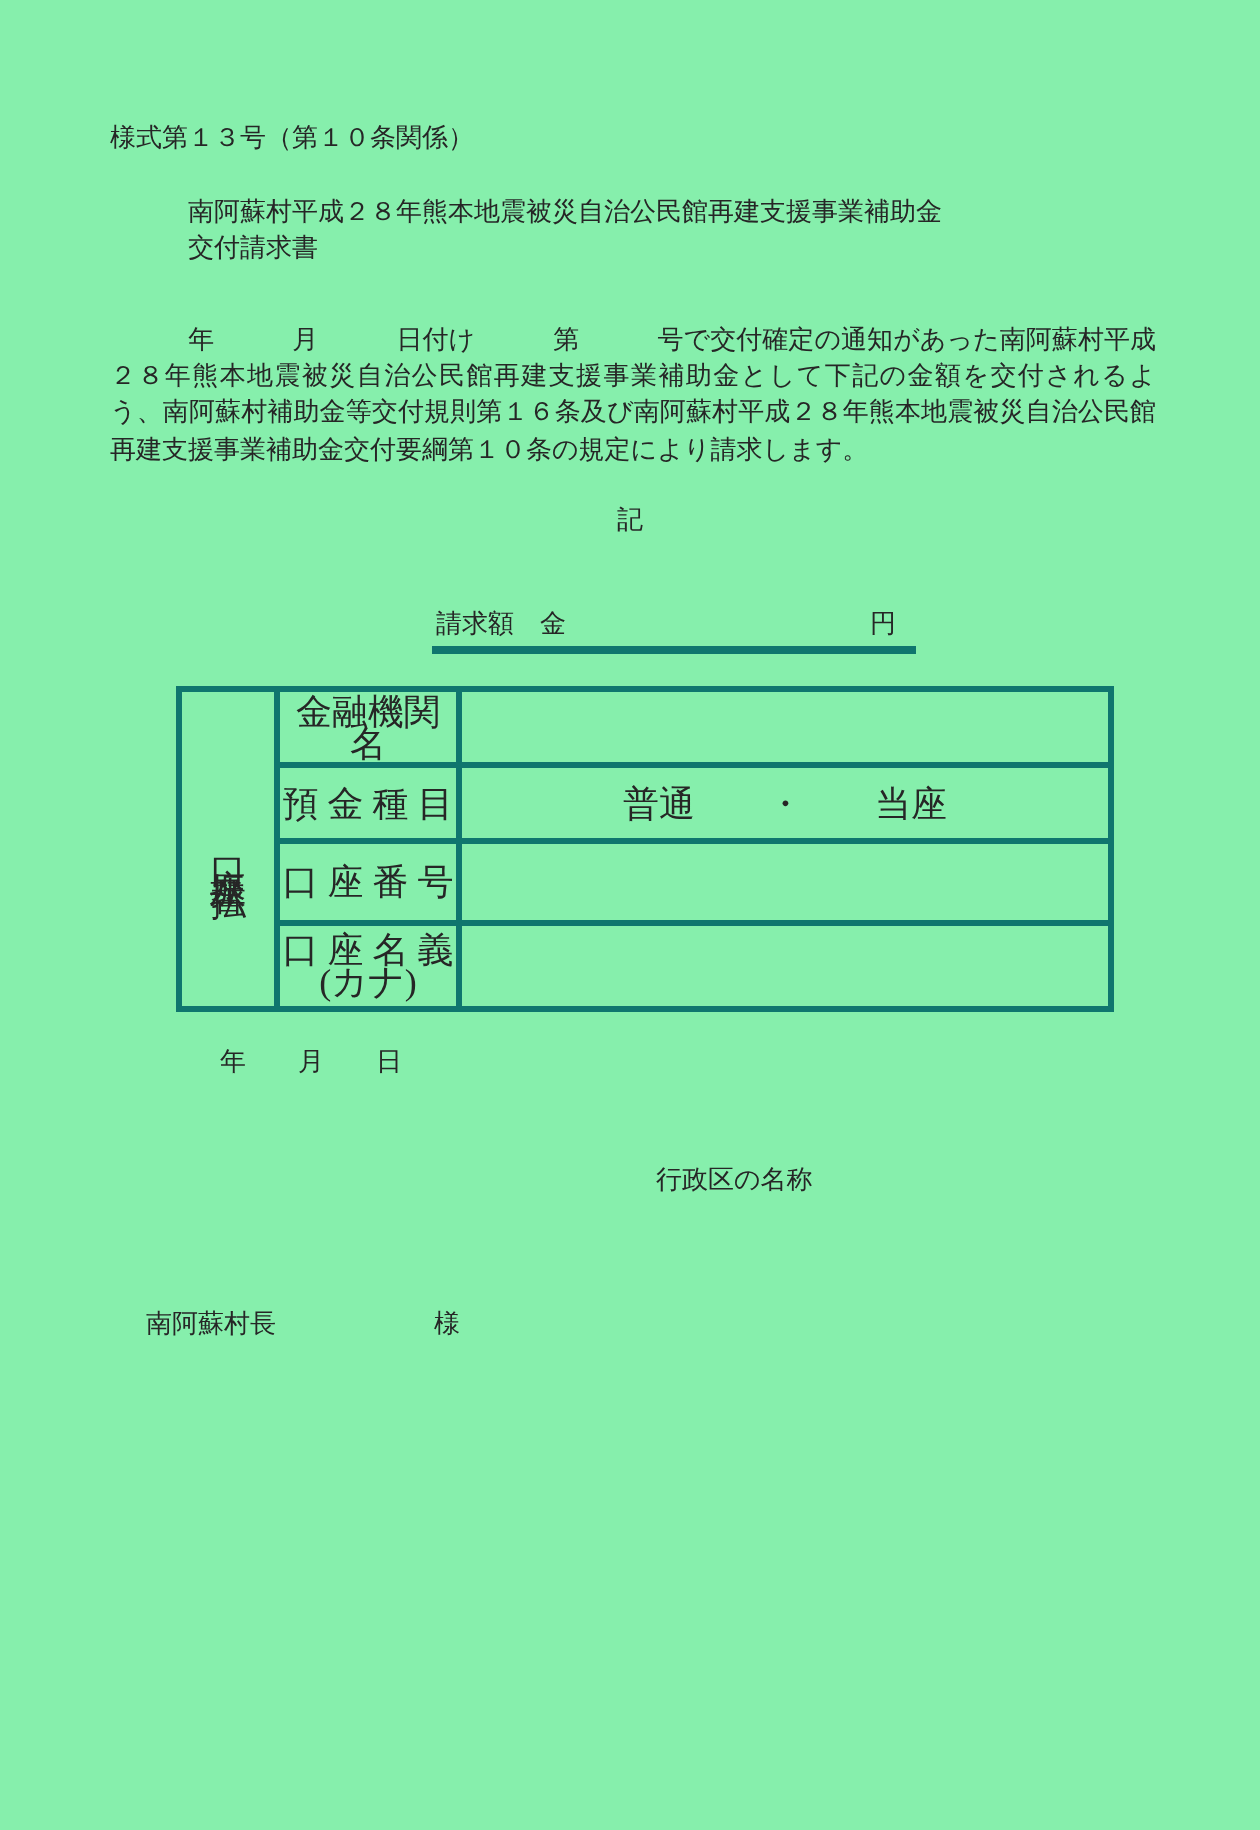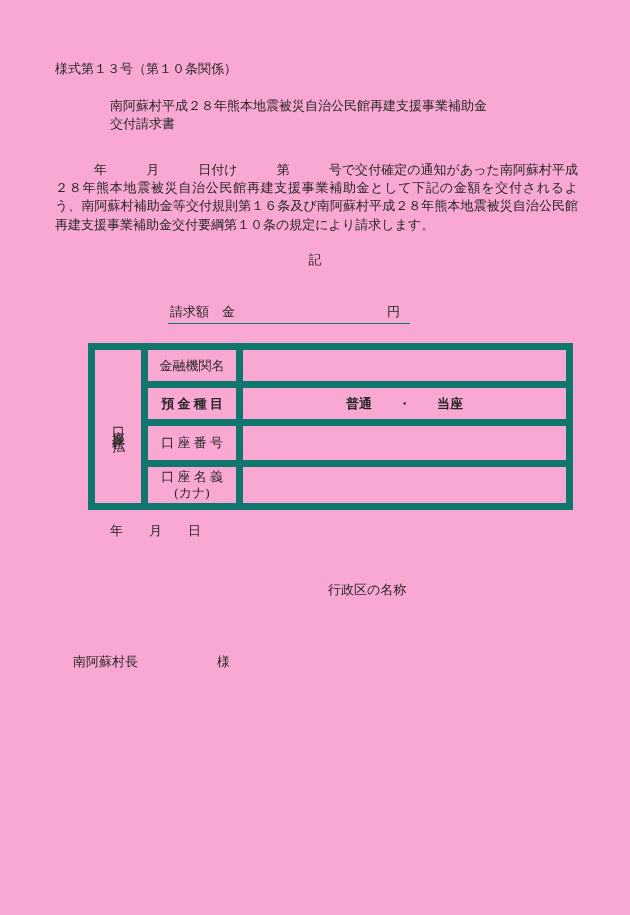--- a/index.html
+++ b/index.html
@@ -1,68 +1,69 @@
 <!DOCTYPE html>
 <html lang="ja"><head>
 <meta charset="utf-8">
 <title>交付請求書</title>
 <style>
   html,body{margin:0;padding:0;background:#e9e9e9;}
   .page{
     position:relative;
     width:630px;height:915px;
     margin:0 auto;
-    background:#f9a8d4;
+    background:#86efac;
     color:#262626;
     font-family:"Liberation Serif","DejaVu Serif",serif;
     font-size:13px;
     line-height:18px;
     overflow:hidden;
   }
   .abs{position:absolute;}
   .form-no{left:55px;top:60px;}
-  .title-block{left:110px;top:97px;}
+  .title-block{left:94px;top:97px;}
   .body-par{
     left:55px;top:161px;width:523px;
     text-align:justify;text-justify:inter-ideograph;
     line-height:18.2px;
   }
   .ki{left:0;right:0;top:251px;text-align:center;}
   .amount{left:168px;top:303px;}
   .amount .u{
     display:inline-block;
-    border-bottom:1px solid #0f766e;
+    border-bottom:4px solid #0f766e;
     padding:0 10px 2px 2px;
     white-space:nowrap;
+    margin-left:48px;
   }
   .amount .blank{display:inline-block;width:152px;}
   table.bank{
     left:88px;top:343px;position:absolute;
     border-collapse:collapse;table-layout:fixed;
     width:459px;
   }
   table.bank td{
-    border:7px solid #0f766e;
+    border:3px solid #0f766e;
     padding:0;
-    font-size:13px;
+    font-size:18px;
     vertical-align:middle;
   }
   td.vgroup{
     width:46px;text-align:center;
   }
   td.vgroup span{
     writing-mode:vertical-rl;
     text-orientation:upright;
     letter-spacing:3px;
     display:inline-block;
   }
   td.rlabel{width:88px;text-align:center;line-height:16px;}
   td.rvalue{width:323px;text-align:center;}
   tr.r1{height:38px;}
-  tr.r2{height:38px;font-weight:bold;}
+  tr.r2{height:38px;}
   tr.r3{height:41px;}
   tr.r4{height:43px;}
   .date-line{left:87px;top:522px;margin-left:23px;}
   .applicant{left:322px;top:581px;width:236px;}
   .applicant .ln{position:relative;height:18px;}
   .applicant .indent{padding-left:6px;}
   .seal{
     position:absolute;right:4px;top:1px;
     width:14px;height:14px;
     border:1px solid #3a3a3a;border-radius:50%;

